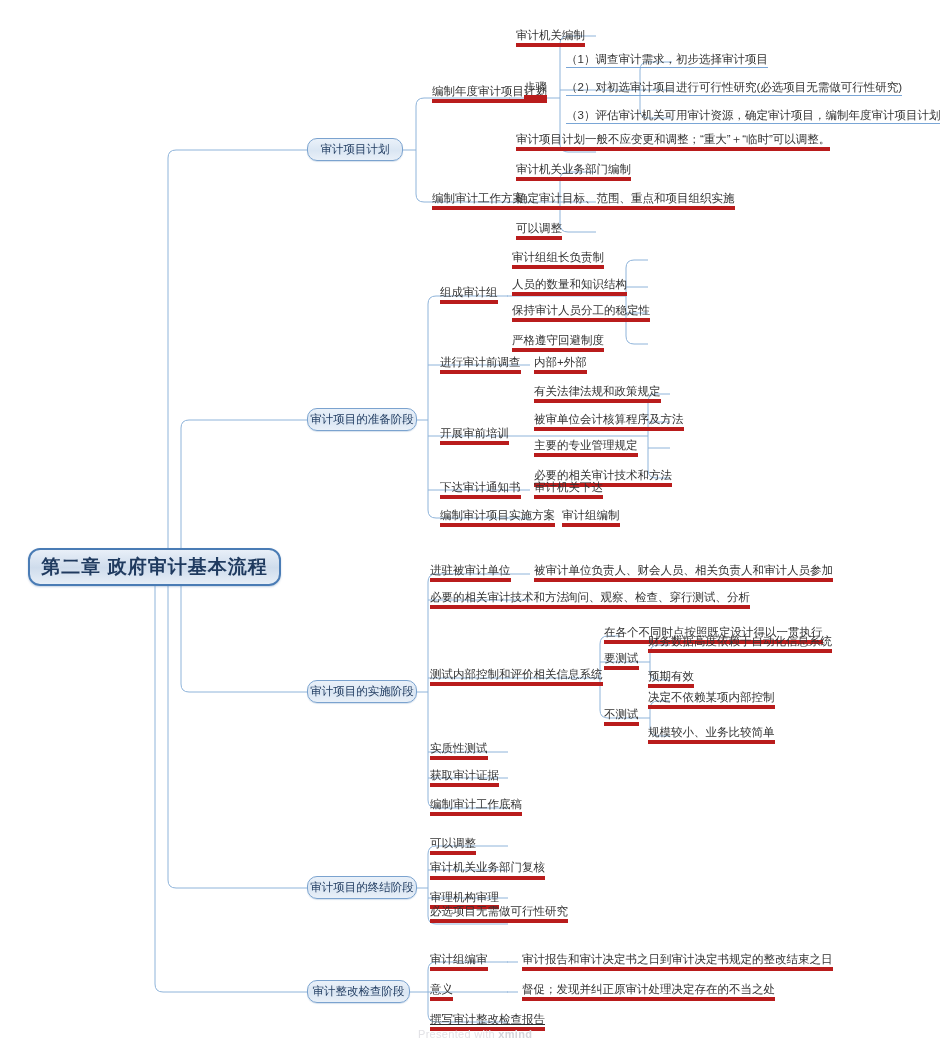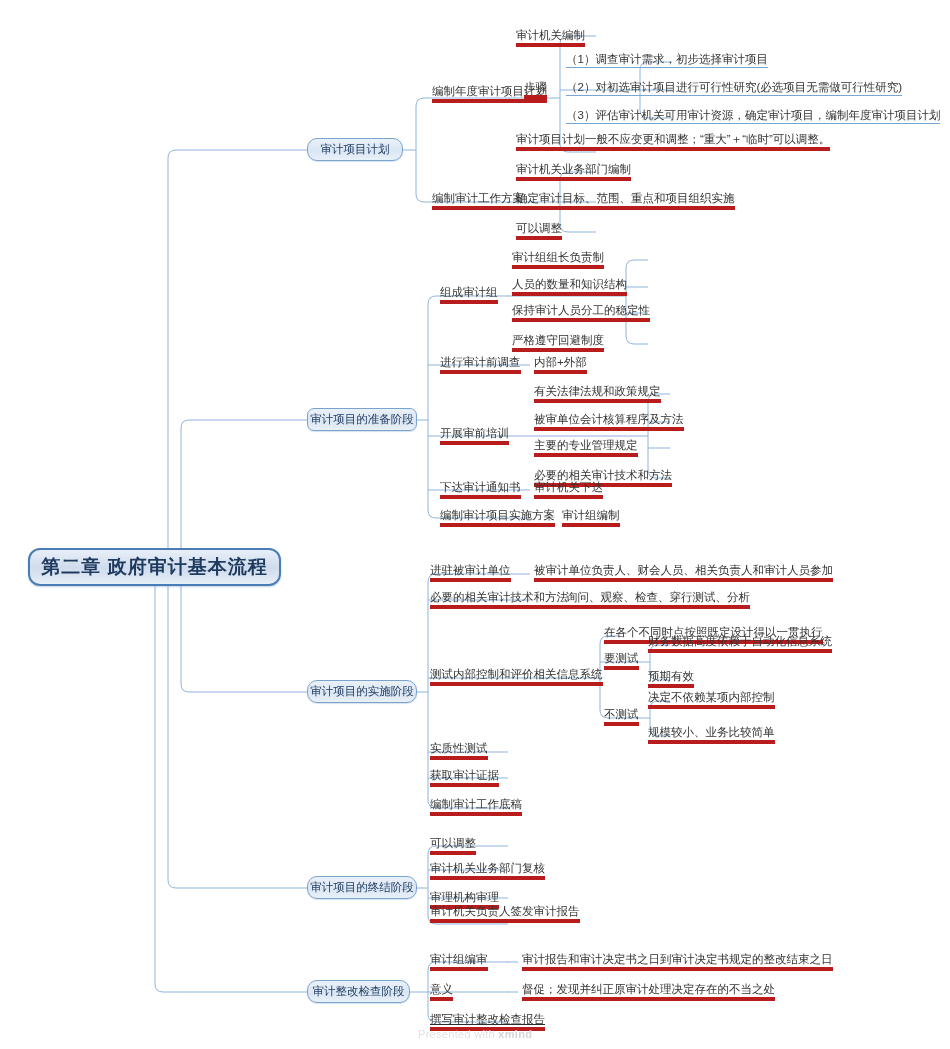--- a/index.html
+++ b/index.html
@@ -223,21 +223,21 @@
   <div class="node" style="left:516px;top:159px;">
     <span class="leaf">审计机关业务部门编制</span>
   </div>
   <div class="node" style="left:516px;top:188px;">
     <span class="leaf">确定审计目标、范围、重点和项目组织实施</span>
   </div>
   <div class="node" style="left:516px;top:218px;">
     <span class="leaf">可以调整</span>
   </div>
 
-  <div class="node branch-node" style="left:307px;top:408px;width:110px;height:23px;border-radius:7px;">审计项目的准备阶段</div>
+  <div class="node branch-node" style="left:307px;top:408px;width:110px;height:23px;">审计项目的准备阶段</div>
 
   <div class="node" style="left:440px;top:282px;">
     <span class="leaf">组成审计组</span>
   </div>
   <div class="node" style="left:512px;top:247px;">
     <span class="leaf">审计组组长负责制</span>
   </div>
   <div class="node" style="left:512px;top:274px;">
     <span class="leaf">人员的数量和知识结构</span>
   </div>
@@ -336,28 +336,28 @@
   </div>
   <div class="node" style="left:430px;top:794px;">
     <span class="leaf">编制审计工作底稿</span>
   </div>
 
   <div class="node branch-node" style="left:307px;top:876px;width:110px;height:23px;">审计项目的终结阶段</div>
 
   <div class="node" style="left:430px;top:833px;">
     <span class="leaf">可以调整</span>
   </div>
-  <div class="node" style="left:430px;top:858px;">
+  <div class="node" style="left:430px;top:858px;font-family:Liberation Mono, monospace;">
     <span class="leaf">审计机关业务部门复核</span>
   </div>
   <div class="node" style="left:430px;top:887px;">
     <span class="leaf">审理机构审理</span>
   </div>
   <div class="node" style="left:430px;top:901px;">
-    <span class="leaf">审计机关负责人签发审计报告</span>
+    <span class="leaf">必选项目无需做可行性研究</span>
   </div>
 
   <div class="node branch-node" style="left:307px;top:980px;width:103px;height:23px;">审计整改检查阶段</div>
 
   <div class="node" style="left:430px;top:949px;">
     <span class="leaf">审计组编审</span>
   </div>
   <div class="node" style="left:522px;top:949px;">
     <span class="leaf">审计报告和审计决定书之日到审计决定书规定的整改结束之日</span>
   </div>

